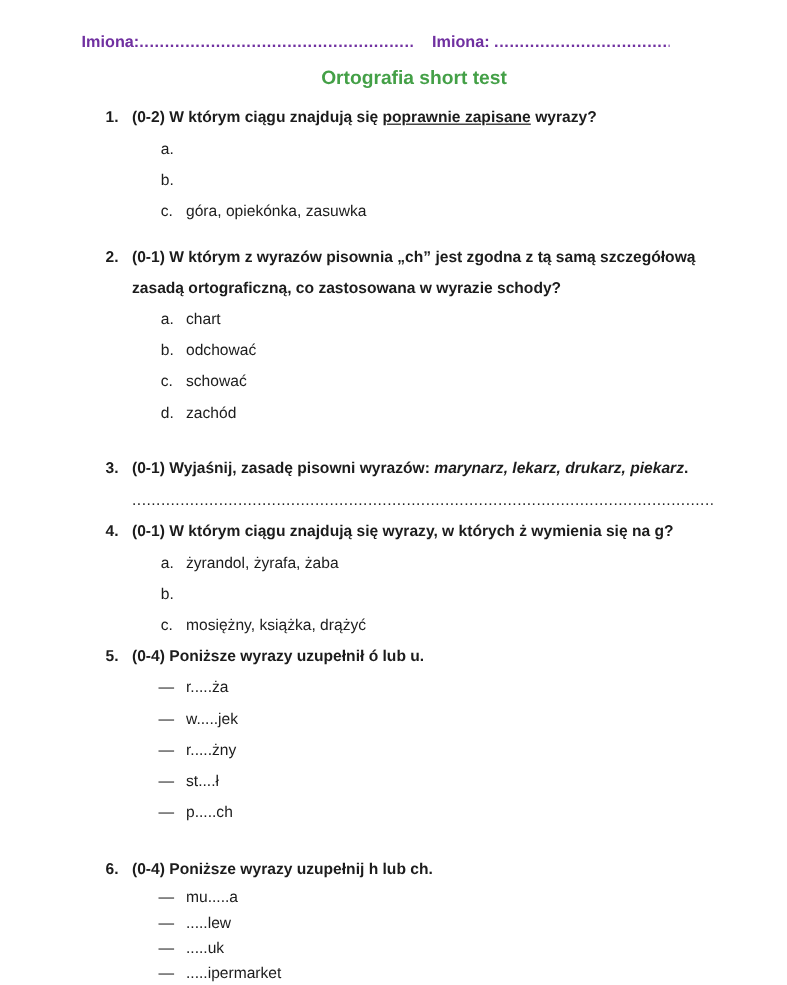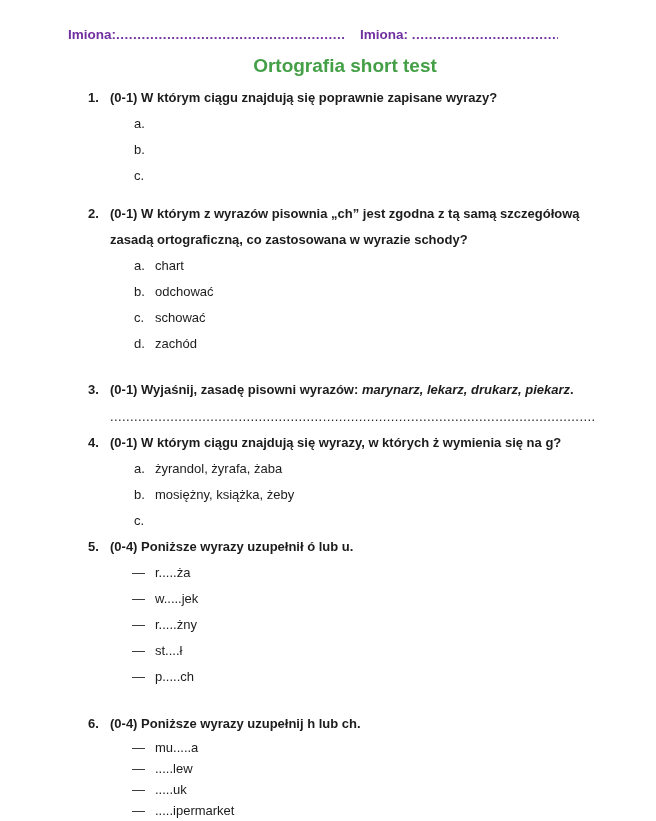--- a/index.html
+++ b/index.html
@@ -25,30 +25,30 @@
     line-height: 18px;
   }
   .hdr-left  { width: 276px; overflow: hidden; white-space: nowrap; }
   .hdr-right { width: 198px; margin-left: 16px; overflow: hidden; white-space: nowrap; }
   .hdr .dots { letter-spacing: 0.5px; }
   
   .title {
     margin-top: 13px;
     text-align: center;
     font-weight: 700;
-    font-size: 19px;
+    font-size: 16px;
     color: var(--green, #44A047);
     line-height: 18px;
   }
   
   .qs { margin-left: 20px; margin-top: 10px; }
   .question { display: flex; font-weight: 700; line-height: 26px; }
   .qnum  { width: 22px; flex: none; }
   .qstem { flex: 1; max-width: 508px; }
-  .u { }
+  .u { text-decoration: underline; }
   .it { font-style: italic; text-align: center; }
   .options { margin-left: 46px; font-weight: 400; }
   .option  { display: flex; line-height: 26px; }
   .olet { width: 21px; flex: none; }
   .dash-items { margin-left: 44px; font-weight: 400; }
   .dash-item  { display: flex; line-height: 26px; }
   .dash-item.tight { line-height: 21px; }
   .dash { width: 23px; flex: none; }
   .answer-line {
     margin-left: 22px;
@@ -76,31 +76,32 @@
       <span>Imiona: </span><span class="dots">......................................................................</span>
     </div>
   </div>
 
   <div class="title">Ortografia short test</div>
 
   <div class="qs">
 
     <div class="question">
       <span class="qnum">1.</span>
-      <span class="qstem"><span>(0-1) W którym ciągu znajdują się </span><span class="u">poprawnie zapisane</span><span> wyrazy?</span></span>
+      <span class="qstem"><span>(0-2) W którym ciągu znajdują się </span><span class="u">poprawnie zapisane</span><span> wyrazy?</span></span>
     </div>
     <div class="options">
       <div class="option">
         <span class="olet">a.</span>
       </div>
       <div class="option">
         <span class="olet">b.</span>
       </div>
       <div class="option">
         <span class="olet">c.</span>
+        <span>góra, opiekónka, zasuwka</span>
       </div>
     </div>
 
     <div class="question mt-q2">
       <span class="qnum">2.</span>
       <span class="qstem">(0-1) W którym z wyrazów pisownia „ch” jest zgodna z tą samą szczegółową zasadą ortograficzną, co zastosowana w wyrazie schody?</span>
     </div>
     <div class="options">
       <div class="option">
         <span class="olet">a.</span>
@@ -130,24 +131,24 @@
       <span class="qnum">4.</span>
       <span class="qstem">(0-1) W którym ciągu znajdują się wyrazy, w których ż wymienia się na g?</span>
     </div>
     <div class="options">
       <div class="option">
         <span class="olet">a.</span>
         <span>żyrandol, żyrafa, żaba</span>
       </div>
       <div class="option">
         <span class="olet">b.</span>
-        <span>mosiężny, książka, żeby</span>
       </div>
       <div class="option">
         <span class="olet">c.</span>
+        <span>mosiężny, książka, drążyć</span>
       </div>
     </div>
 
     <div class="question">
       <span class="qnum">5.</span>
       <span class="qstem">(0-4) Poniższe wyrazy uzupełnił ó lub u.</span>
     </div>
     <div class="dash-items">
       <div class="dash-item">
         <span class="dash">—</span>

